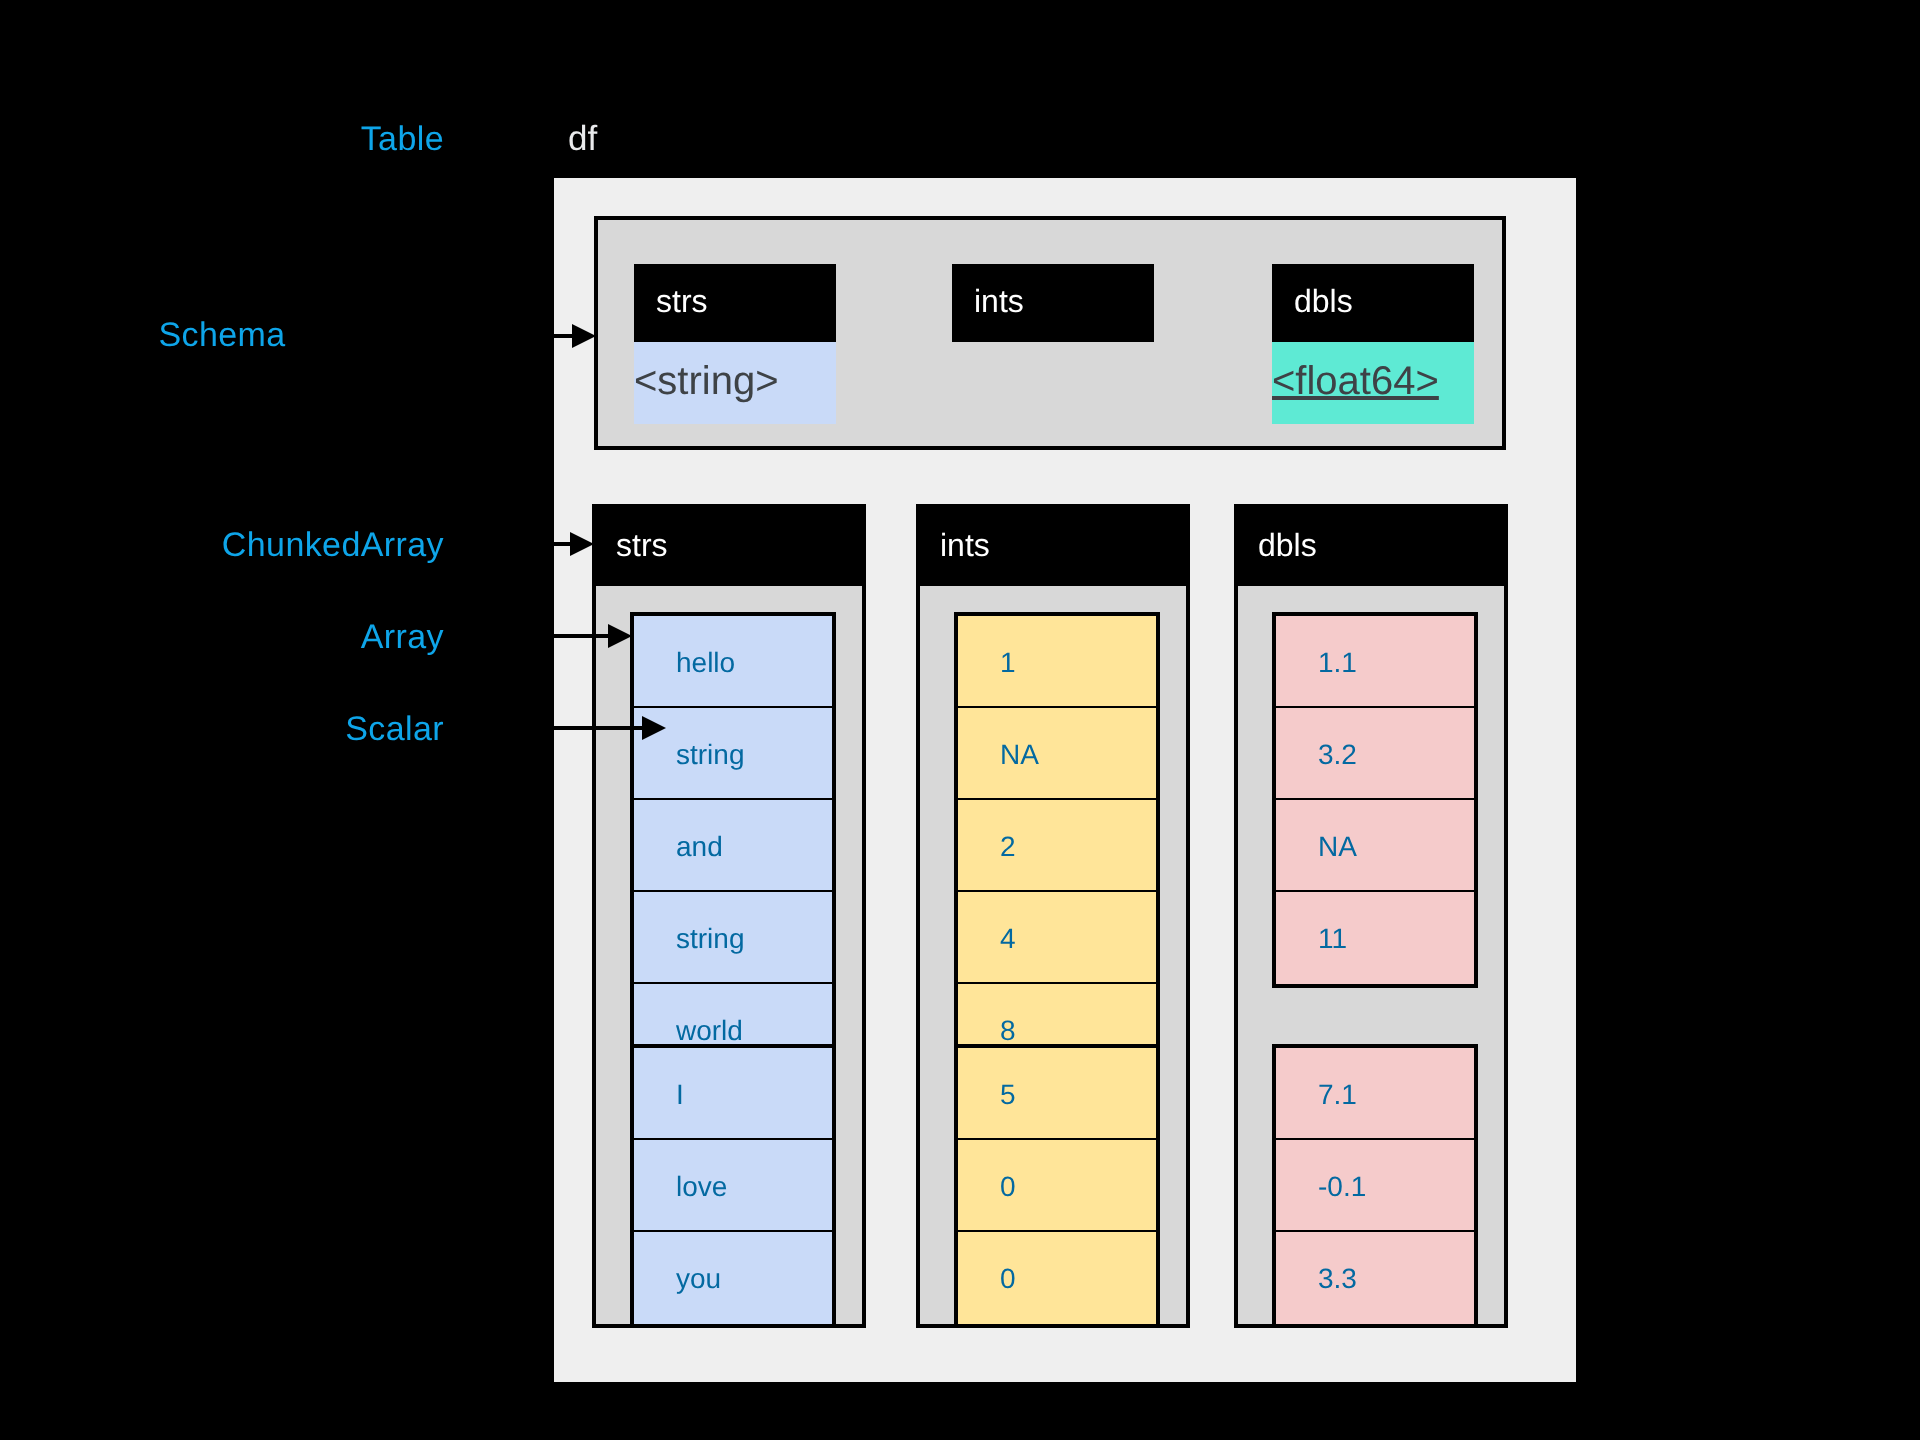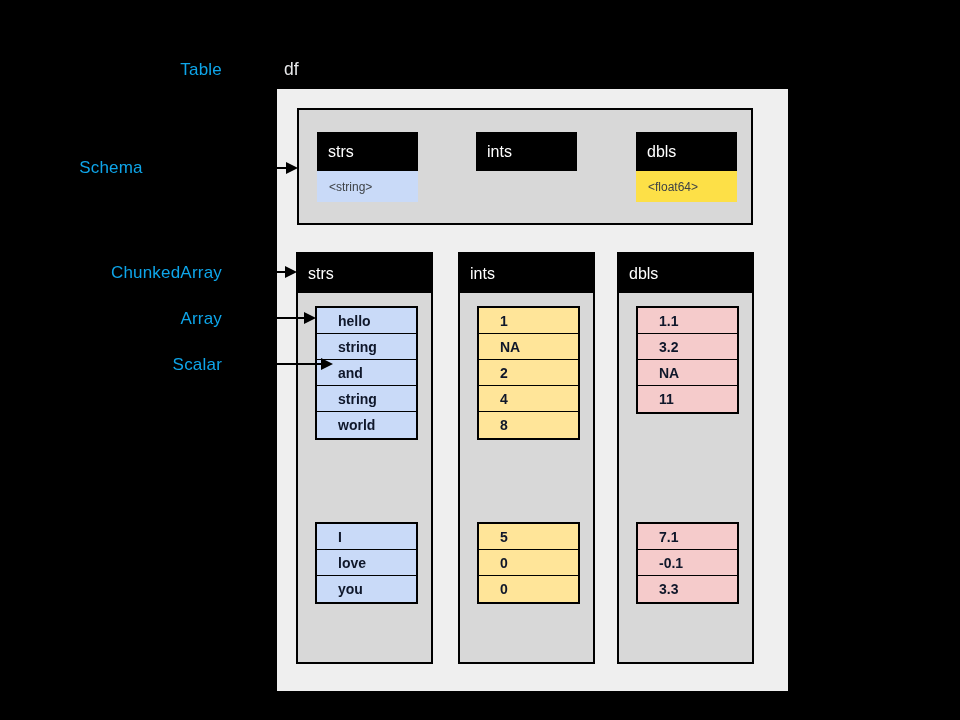--- a/index.html
+++ b/index.html
@@ -36,45 +36,45 @@
     position:absolute; left:20px; top:19px; width:456px; height:117px;
     background:#d8d8d8; border:2px solid #000; box-sizing:border-box;
   }
   .schema-field { position:absolute; top:22px; width:101px; }
   .schema-field-header {
     height:39px; background:#000; color:#fff;
     display:flex; align-items:center; padding-left:11px;
     box-sizing:border-box; font-size:16px;
   }
   .schema-field-type {
-    height:31px; display:flex; align-items:center; padding-left:12px;
-    box-sizing:border-box; font-size:12px; color:#3e4246;
+    height:41px; display:flex; align-items:center; 
+    box-sizing:border-box; font-size:20px; color:#3e4246;
   }
 
   
   .chunk-col {
     position:absolute; top:163px; width:137px; height:412px;
     background:#d8d8d8; border:2px solid #000; box-sizing:border-box;
   }
   .col-header {
     height:39px; background:#000; color:#fff;
     display:flex; align-items:center; padding-left:10px;
     font-size:16px; margin:-0px; 
   }
   .chunk {
     position:absolute; left:17px; width:103px;
     border:2px solid #000; box-sizing:border-box;
   }
   .chunk-1 { top:52px; }
   .chunk-2 { top:268px; }
   .cell {
-    height:26px; box-sizing:border-box;
+    height:46px; box-sizing:border-box;
     border-bottom:1.5px solid #000;
     display:flex; align-items:center; padding-left:21px;
-    font-size:14px; color:#0f172a;font-weight:bold;
+    font-size:14px; color:#0369a1;
   }
   .cell:last-child { border-bottom:none; }
 
   
   .arrow-line { position:absolute; height:2px; background:#000; z-index:6; }
   .arrow-head {
     position:absolute; width:0; height:0; z-index:6;
     border-top:6px solid transparent; border-bottom:6px solid transparent;
     border-left:12px solid #000;
   }
@@ -96,21 +96,21 @@
     <div id="schema-box">
         <div class="schema-field" style="left: 18px;">
           <div class="schema-field-header">strs</div>
           <div class="schema-field-type" style="background: rgb(201, 218, 248);">&lt;string&gt;</div>
         </div>
         <div class="schema-field" style="left: 177px;">
           <div class="schema-field-header">ints</div>
         </div>
         <div class="schema-field" style="left: 337px;">
           <div class="schema-field-header">dbls</div>
-          <div class="schema-field-type" style="background: #fde047;">&lt;float64&gt;</div>
+          <div class="schema-field-type" style="background: #5eead4; text-decoration: underline;">&lt;float64&gt;</div>
         </div>
       </div>
     <div id="columns-host">
         <div class="chunk-col" style="left: 19px;">
           <div class="col-header">strs</div>
           <div class="chunk chunk-1">
             <div class="cell" style="background: rgb(201, 218, 248);">hello</div>
             <div class="cell" style="background: rgb(201, 218, 248);">string</div>
             <div class="cell" style="background: rgb(201, 218, 248);">and</div>
             <div class="cell" style="background: rgb(201, 218, 248);">string</div>

